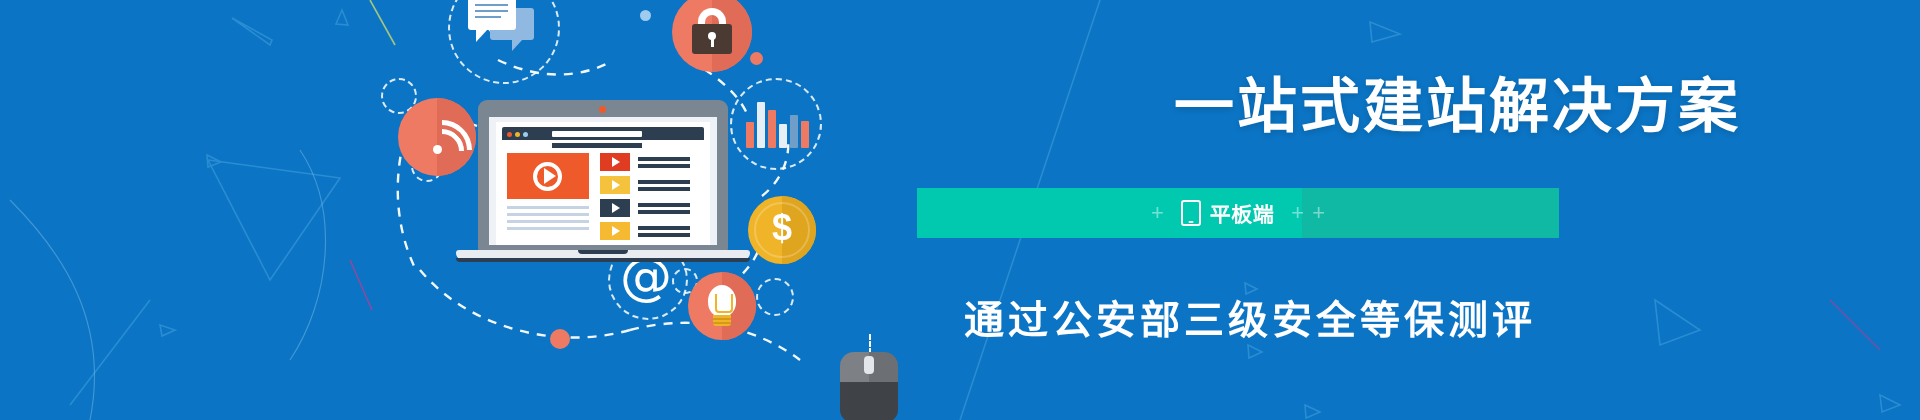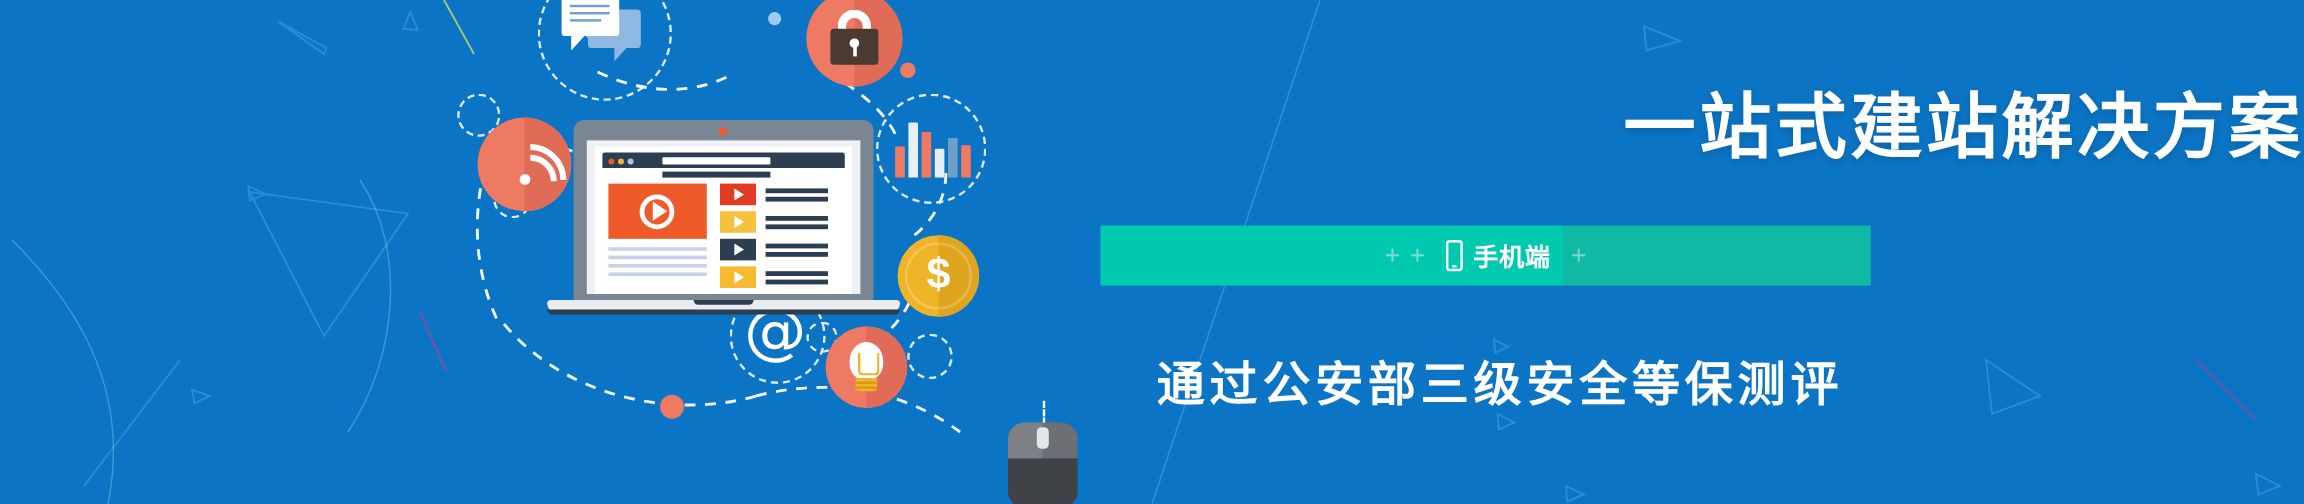--- a/index.html
+++ b/index.html
@@ -87,21 +87,21 @@
   .thumb-tri{position:absolute;width:0;height:0;border-left:8px solid #fff;
      border-top:5px solid transparent;border-bottom:5px solid transparent;}
   .sidebar-line{position:absolute;background:#2c3e50;}
 
   
   .copy{position:absolute;left:920px;top:0;width:1000px;height:420px;}
   .headline{
     position:absolute;left:0;top:57px;width:100%;
     color:#ffffff;font-size:60px;font-weight:bold;letter-spacing:3px;
     font-family:"DejaVu Sans","Liberation Sans",sans-serif;
-    text-align:right;padding-left:75px;box-sizing:border-box;
+    text-align:center;padding-left:75px;box-sizing:border-box;
     text-shadow:0 2px 6px rgba(0,0,0,.15);
     white-space:nowrap;
   }
   .badge{
     position:absolute;left:-3px;top:188px;width:642px;height:50px;
     background:linear-gradient(90deg,#00c9b0 0%,#00c9b0 60%,#0fb9a4 60%,#0fb9a4 100%);
     display:flex;align-items:center;justify-content:center;gap:0;
   }
   .badge-item{display:flex;align-items:center;gap:9px;padding:0 13px;}
   .badge-label{
@@ -316,29 +316,29 @@
 
   <div class="copy">
 
     <div class="headline">一站式建站解决方案</div>
 
     <div class="badge">
 
 
       <span class="plus">+</span>
 
-
-      <span class="plus">+</span>
-
       <div class="badge-item">
-        <span class="ico ic-phone">
+        <span class="ico ic-tablet">
           <span class="hm"></span>
         </span>
-        <span class="badge-label">手机端</span>
+        <span class="badge-label">平板端</span>
       </div>
+
+      <span class="plus">+</span>
+
 
       <span class="plus">+</span>
 
 
     </div>
 
     <div class="subline">通过公安部三级安全等保测评</div>
   </div>
 
 </div>

